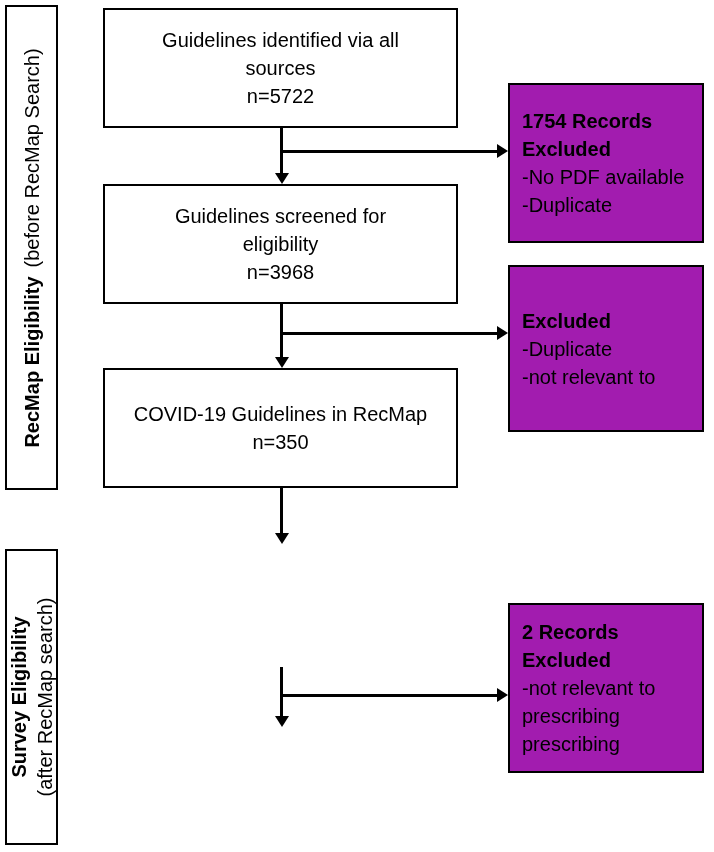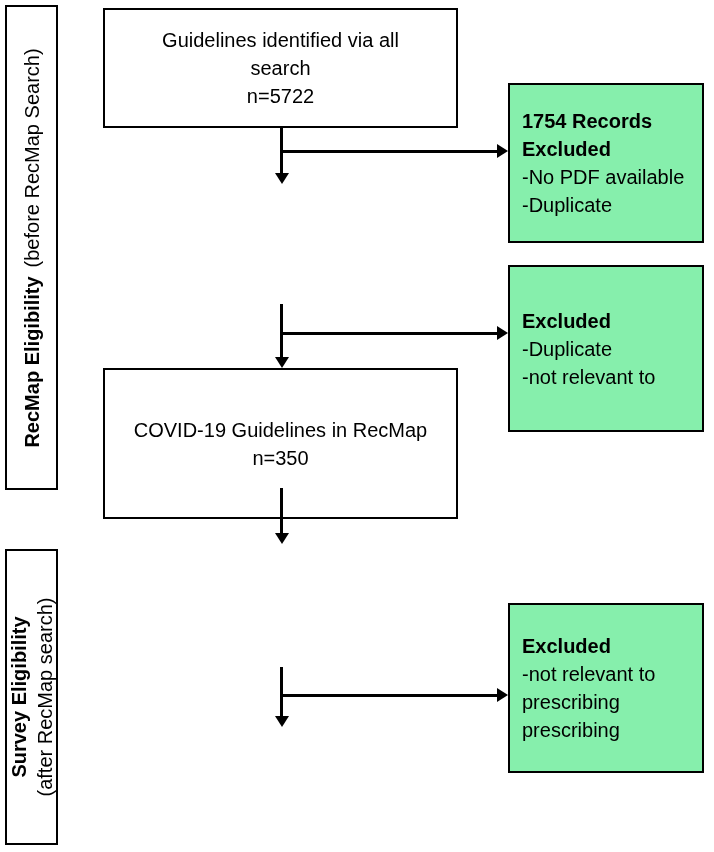--- a/index.html
+++ b/index.html
@@ -52,21 +52,21 @@
     line-height: 28px;
   }
   .flow-count { font-weight: normal; }
 
   
   .excl-box {
     position: absolute;
     left: 508px;
     width: 196px;
     border: 2px solid #000000;
-    background: #86efac;
+    background: #a21caf;
     display: flex;
     flex-direction: column;
     justify-content: center;
     text-align: left;
     padding-left: 12px;
     padding-right: 6px;
     font-size: 20px;
     line-height: 28px;
   }
   .excl-bold { font-weight: bold; }
@@ -115,46 +115,52 @@
 
   <div class="side-box" style="top:549px; height:296px;">
     <div class="side-inner">
       <div class="side-bold">Survey Eligibility</div>
       <div>(after RecMap search)</div>
     </div>
   </div>
 
   <div class="flow-box" style="top:8px; height:120px;">
     <div>Guidelines identified via all</div>
-    <div>search</div>
+    <div>sources</div>
     <div class="flow-count">n=5722</div>
   </div>
 
+  <div class="flow-box" style="top:184px; height:120px;">
+    <div>Guidelines screened for</div>
+    <div>eligibility</div>
+    <div class="flow-count">n=3968</div>
+  </div>
 
-  <div class="flow-box" style="top:368px; height:151px;">
+  <div class="flow-box" style="top:368px; height:120px;">
     <div>COVID-19 Guidelines in RecMap</div>
     <div class="flow-count">n=350</div>
   </div>
 
 
 
   <div class="excl-box" style="top:83px; height:160px;">
     <div class="excl-bold">1754 Records</div>
     <div class="excl-bold">Excluded</div>
     <div>-No PDF available</div>
     <div>-Duplicate</div>
   </div>
 
   <div class="excl-box" style="top:265px; height:167px;">
     <div class="excl-bold">Excluded</div>
     <div>-Duplicate</div>
     <div>-not relevant to</div>
   </div>
 
   <div class="excl-box" style="top:603px; height:170px;">
+    <div class="excl-bold">2 Records</div>
     <div class="excl-bold">Excluded</div>
     <div>-not relevant to</div>
     <div>prescribing</div>
     <div>prescribing</div>
   </div>
 
   <div class="v-line" style="top:128px; height:46px;"></div>
   <div class="v-head" style="top:173px;"></div>
 
   <div class="v-line" style="top:304px; height:53px;"></div>

